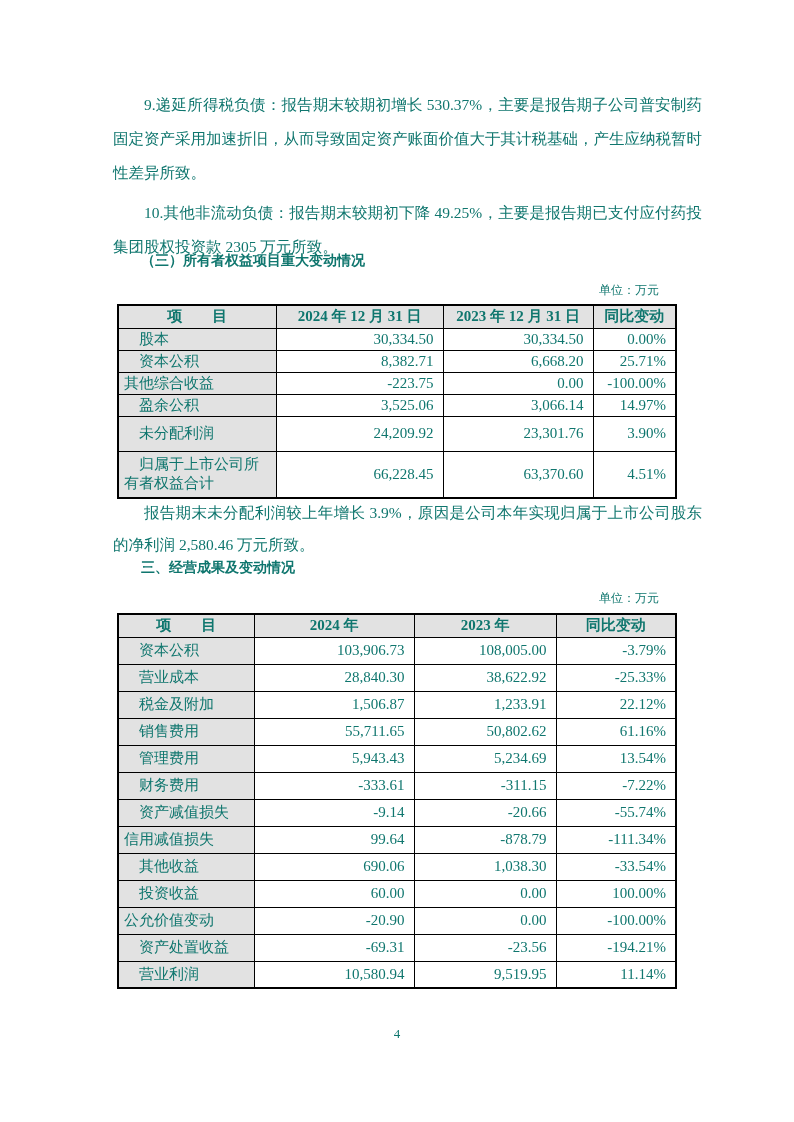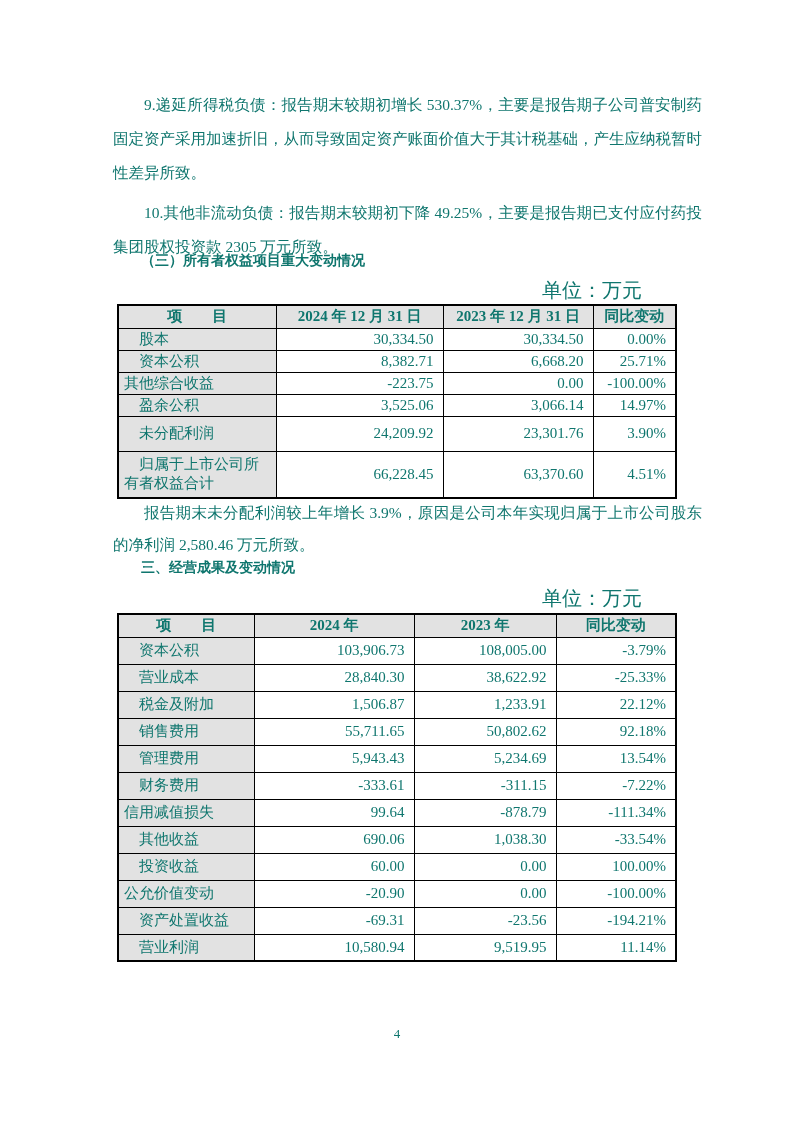--- a/index.html
+++ b/index.html
@@ -23,23 +23,23 @@
   }
   .heading{
     left:113px;width:589px;
     margin:0;
     font-size:14px;
     font-weight:bold;
     text-indent:2em;
     line-height:22px;
   }
   .unit{
-    left:100px;width:542px;
-    margin:0;
-    font-size:20px;
+    left:117px;width:542px;
+    margin:0;
+    font-size:12px;
     text-align:right;
     line-height:18px;
   }
   table.doc{
     position:absolute;
     left:117px;
     width:558px;
     border-collapse:collapse;
     table-layout:fixed;
     font-size:15px;
@@ -185,35 +185,41 @@
         <tr>
           <td>　税金及附加</td>
           <td>1,506.87</td>
           <td>1,233.91</td>
           <td>22.12%</td>
         </tr>
         <tr>
           <td>　销售费用</td>
           <td>55,711.65</td>
           <td>50,802.62</td>
-          <td>92.18%</td>
+          <td>61.16%</td>
         </tr>
         <tr>
           <td>　管理费用</td>
           <td>5,943.43</td>
           <td>5,234.69</td>
           <td>13.54%</td>
         </tr>
         <tr>
           <td>　财务费用</td>
           <td>-333.61</td>
           <td>-311.15</td>
           <td>-7.22%</td>
         </tr>
         <tr>
+          <td>　资产减值损失</td>
+          <td>-9.14</td>
+          <td>-20.66</td>
+          <td>-55.74%</td>
+        </tr>
+        <tr>
           <td>信用减值损失</td>
           <td>99.64</td>
           <td>-878.79</td>
           <td>-111.34%</td>
         </tr>
         <tr>
           <td>　其他收益</td>
           <td>690.06</td>
           <td>1,038.30</td>
           <td>-33.54%</td>

